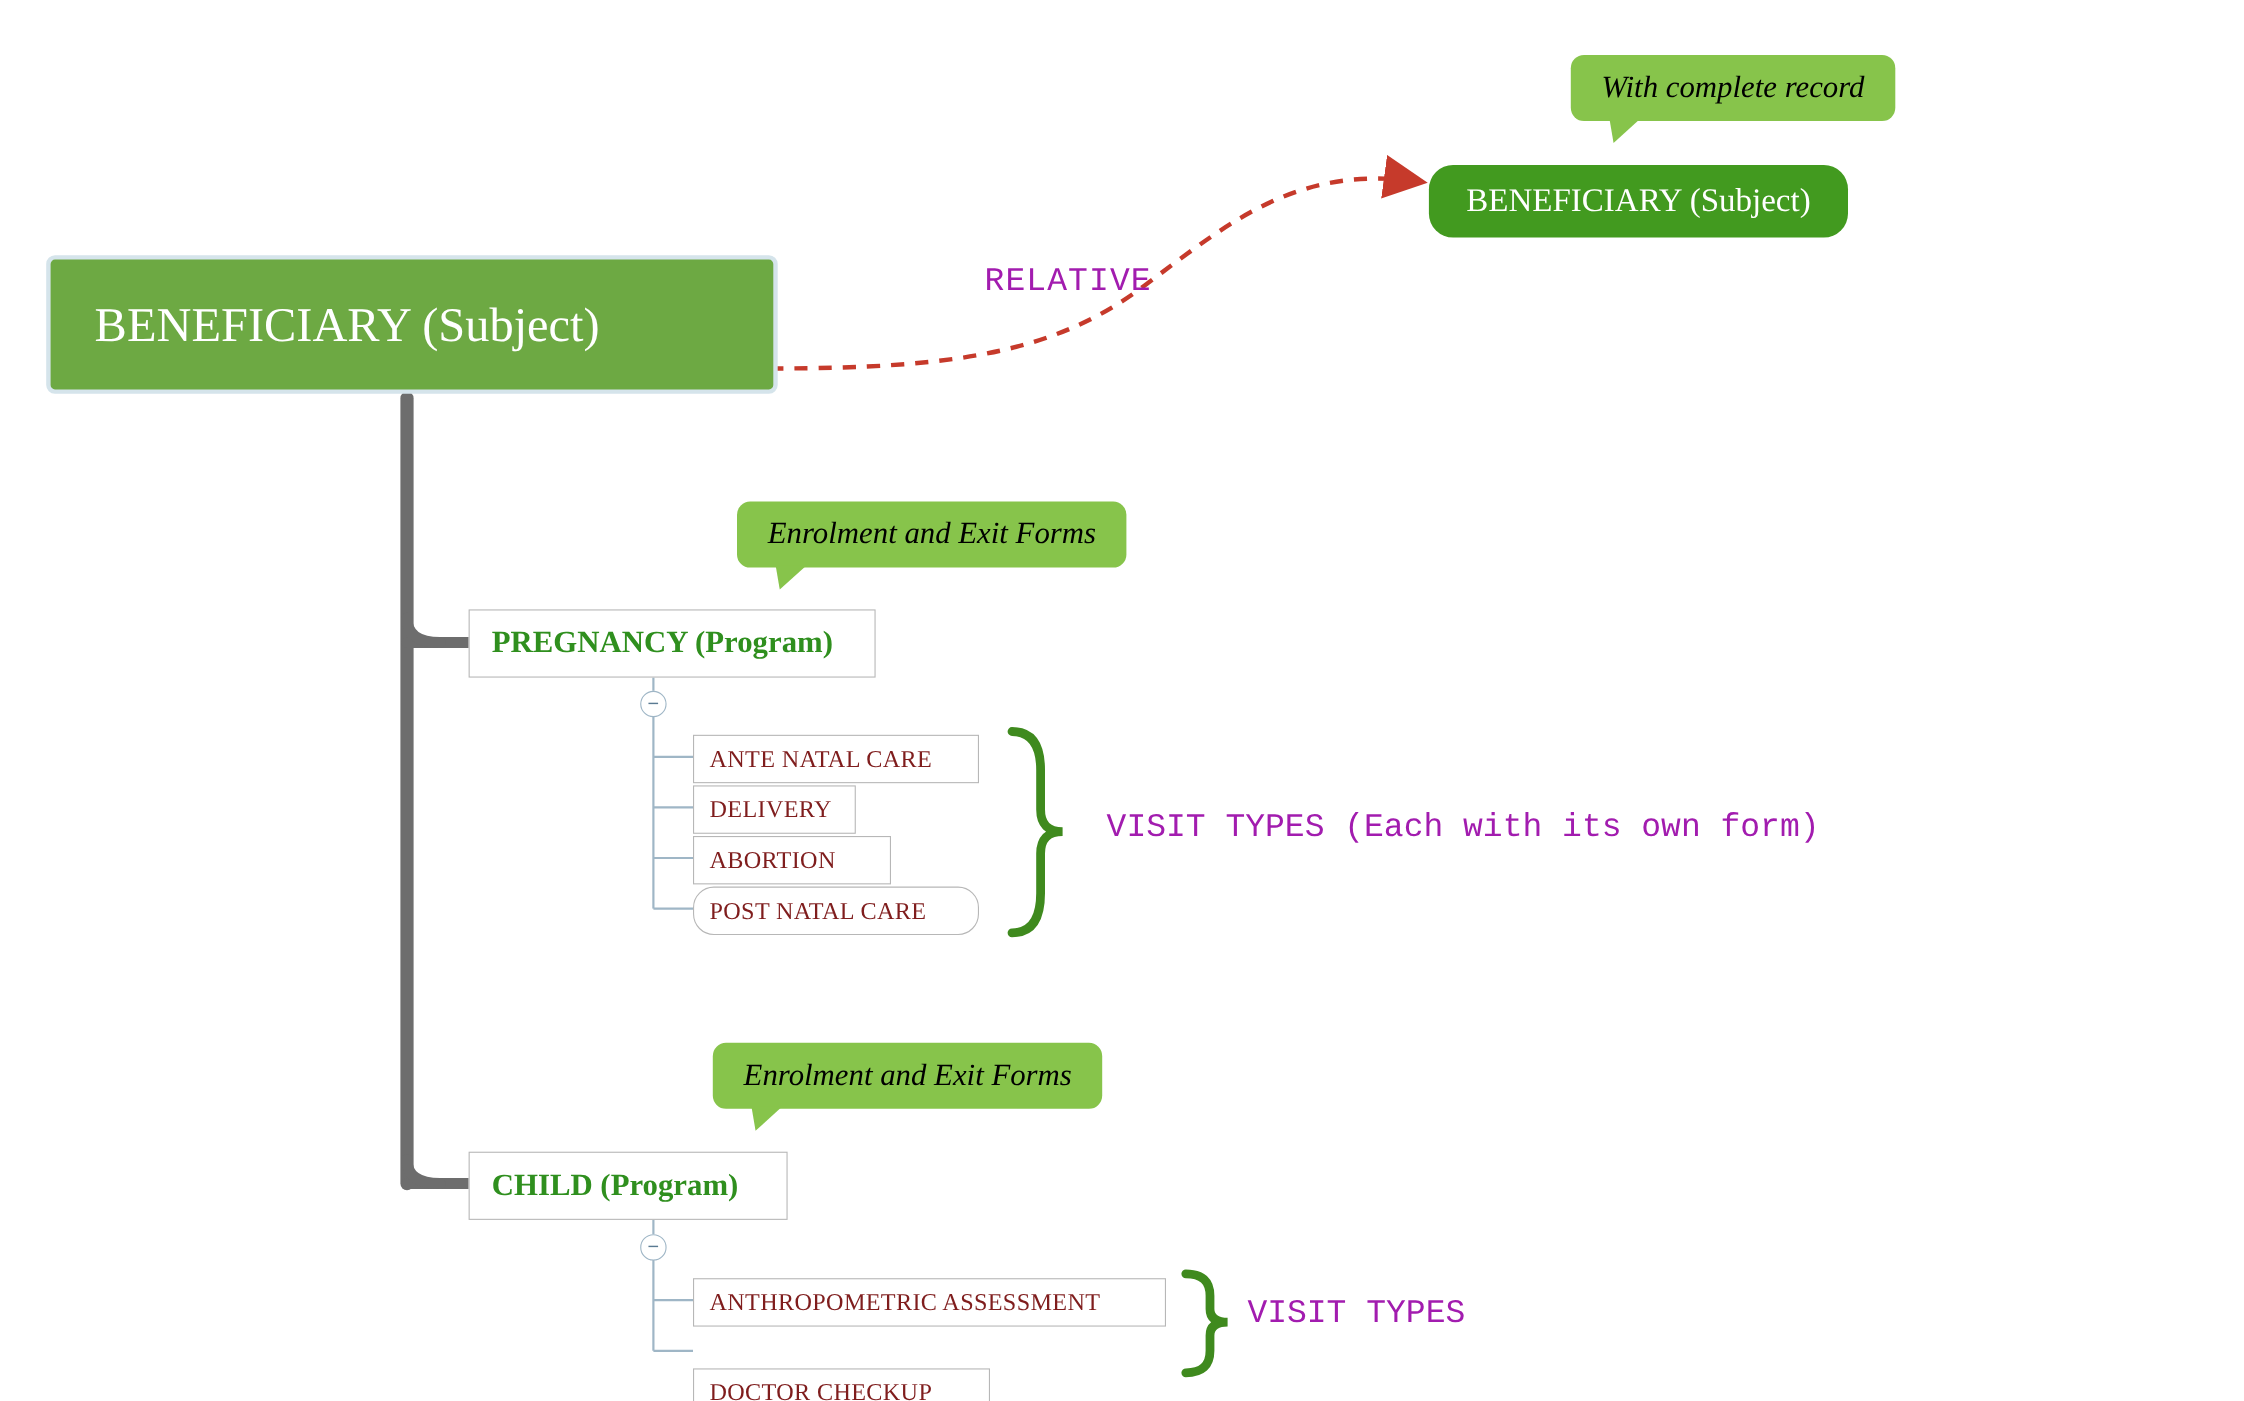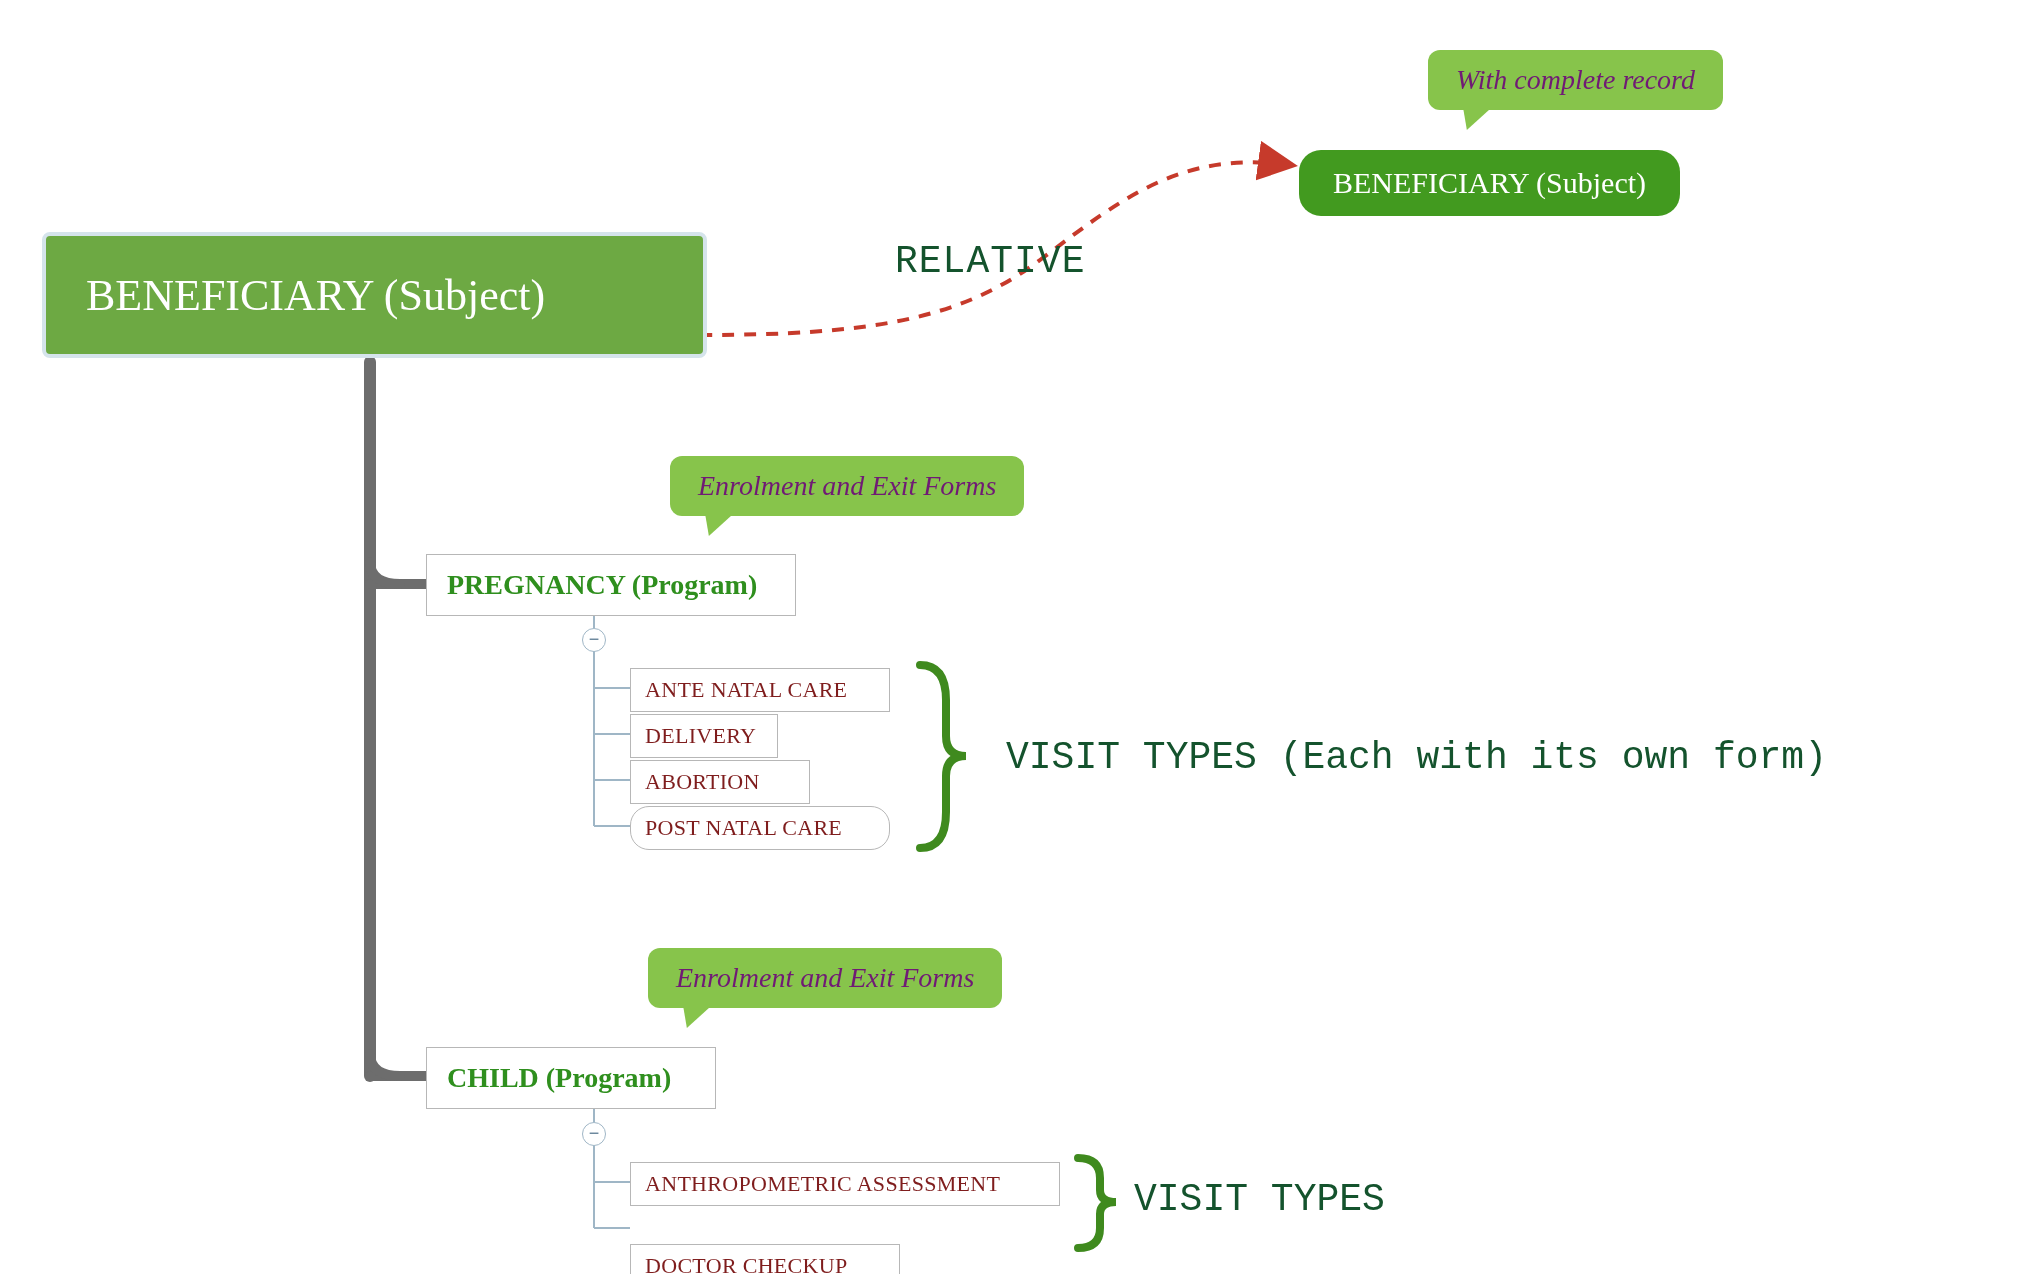--- a/index.html
+++ b/index.html
@@ -38,21 +38,21 @@
     padding: 16px 34px;
     background: #429a1f;
     border-radius: 22px;
     color: #ffffff;
     font-size: 30px;
   }
 
   
   .callout {
     background: #87c44b;
-    color: #701a75;
+    color: #000000;
     font-style: italic;
     font-size: 28px;
     border-radius: 12px;
     padding: 14px 28px;
     position: absolute;
   }
   .callout.c1 { left: 1428px; top: 50px; }
   .callout.c2 { left: 670px;  top: 456px; }
   .callout.c3 { left: 648px;  top: 948px; }
 
@@ -113,22 +113,22 @@
     line-height: 20px;
     text-align: center;
     font-family: sans-serif;
   }
   .toggle.tg1 { left: 582px; top: 628px; }
   .toggle.tg2 { left: 582px; top: 1122px; }
 
   
   .redlabel {
     position: absolute;
-    color: #14532d;
-    font-size: 38px;
+    color: #a21caf;
+    font-size: 30px;
   }
   .redlabel.r1 { left: 895px; top: 240px; font-family: 'Courier New', monospace; letter-spacing: 1px; }
   .redlabel.r2 { left: 1006px; top: 736px; font-family: 'Courier New', monospace; }
   .redlabel.r3 { left: 1134px; top: 1178px; font-family: 'Courier New', monospace; }
 
   
   svg.overlay {
     position: absolute;
     left: 0; top: 0;
     width: 2040px; height: 1274px;

